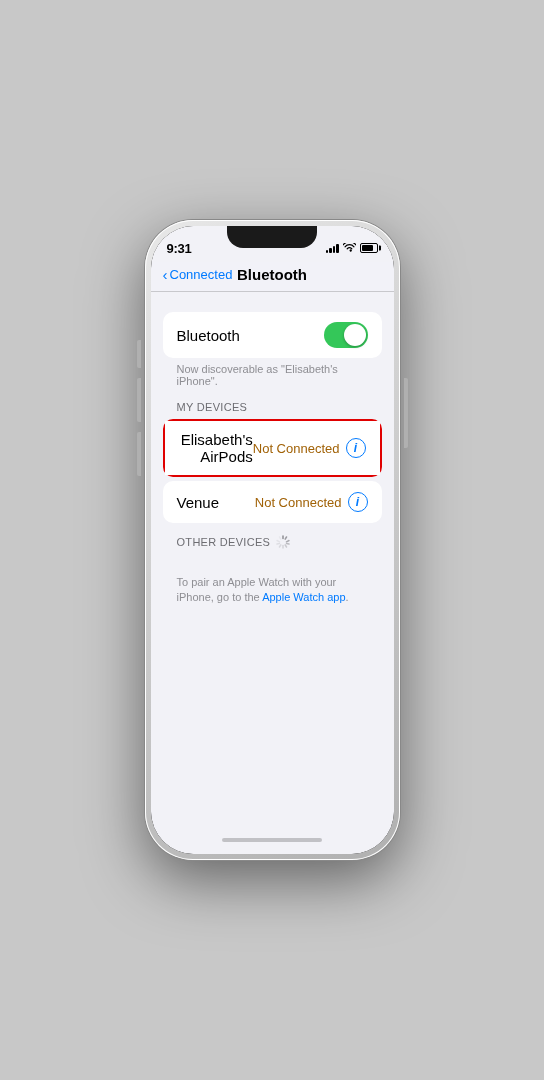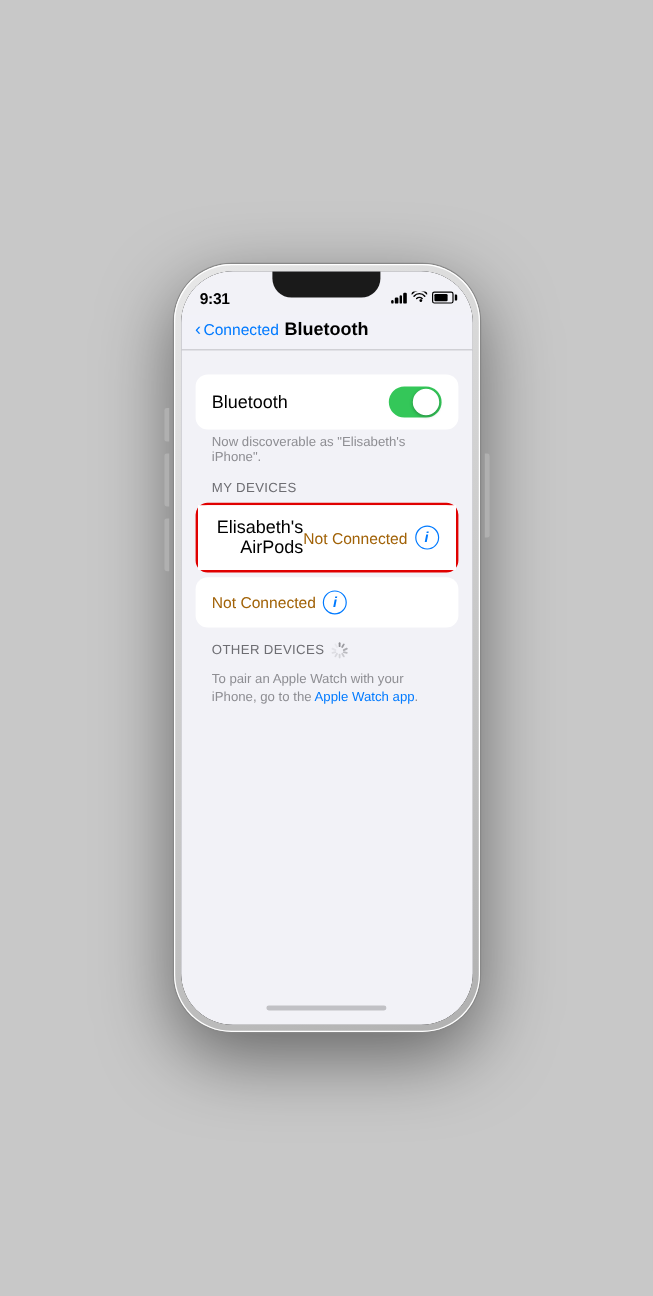--- a/index.html
+++ b/index.html
@@ -335,21 +335,21 @@
       width: 14px;
       height: 14px;
       position: relative;
       flex-shrink: 0;
     }
 
     .pairing-text {
       font-size: 11px;
       color: #8e8e93;
       padding: 6px 14px 0;
-      margin: 0 12px;
+      margin: 16px 12px;
       line-height: 1.4;
     }
 
     .apple-watch-link {
       color: #007aff;
       text-decoration: none;
     }
 
     
     .home-indicator {
@@ -431,20 +431,21 @@
             <span class="list-item-name">Elisabeth's AirPods</span>
             <span class="list-item-status">Not Connected</span>
             <div class="info-btn">i</div>
           </div>
         </div>
 
         <div style="height:4px"></div>
 
         <div class="list-group">
           <div class="list-item">
+            <span class="list-item-name">Venue</span>
             <span class="list-item-status">Not Connected</span>
             <div class="info-btn">i</div>
           </div>
         </div>
 
         <div class="other-devices-header">
           <span class="other-devices-label">OTHER DEVICES</span>
 
           <svg class="spinner" width="14" height="14" viewBox="0 0 14 14">
             <line x1="7" y1="1" x2="7" y2="3.5" stroke="#8e8e93" stroke-width="1.5" stroke-linecap="round" opacity="1.0"></line>

